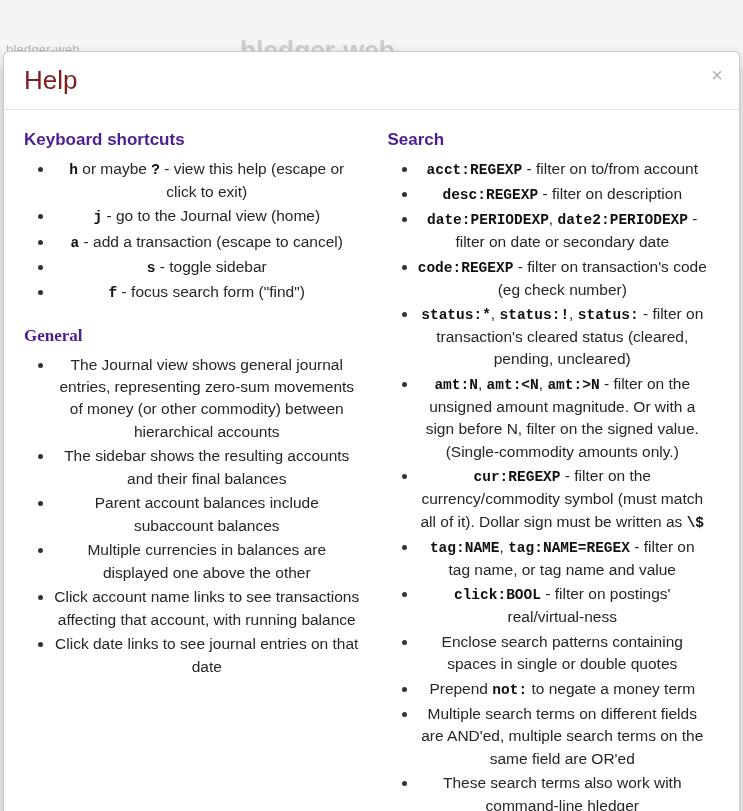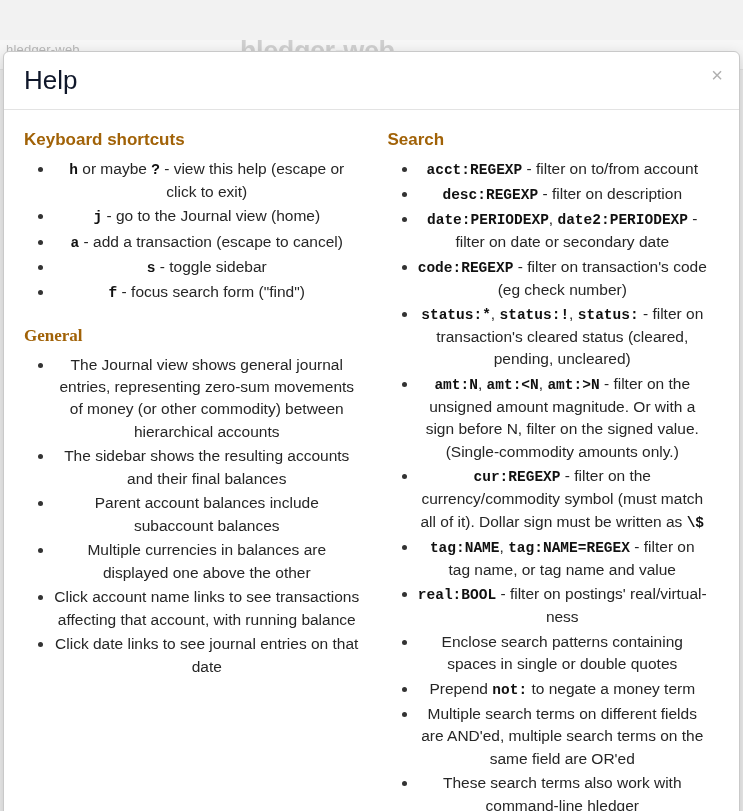--- a/index.html
+++ b/index.html
@@ -62,21 +62,21 @@
     position: relative;
     height: 58px;
     border-bottom: 1px solid #e3e3e3;
   }
   .modal-title {
     position: absolute;
     left: 20px;
     top: 13px;
     font-size: 26px;
     font-weight: normal;
-    color: #0f172a;
+    color: #7f1d1d;
   }
   .modal-close {
     position: absolute;
     right: 16px;
     top: 13px;
     font-size: 20px;
     color: #b0b0b0;
     line-height: 1;
     cursor: pointer;
     background: none;
@@ -93,21 +93,21 @@
     flex: 1 1 50%;
     padding: 0 12px 0 20px;
   }
   .col.right {
     padding-left: 16px;
     padding-right: 32px;
   }
   h4.section {
     font-size: 17px;
     font-weight: bold;
-    color: #a16207;
+    color: #4c1d95;
     margin: 4px 0 8px 0;
   }
   h4.section.general {
     margin-top: 22px;
     font-family: Liberation Serif, serif;
   }
   ul.help-list {
     margin: 0 0 0 0;
     padding-left: 30px;
     list-style: disc;
@@ -215,21 +215,21 @@
 
           <li>
             <code>cur:REGEXP</code><span> - filter on the currency/commodity symbol (must match all of it). Dollar sign must be written as </span><code>\$</code>
           </li>
 
           <li>
             <code>tag:NAME</code><span>, </span><code>tag:NAME=REGEX</code><span> - filter on tag name, or tag name and value</span>
           </li>
 
           <li>
-            <code>real:BOOL</code><span> - filter on postings' real/virtual-ness</span>
+            <code>click:BOOL</code><span> - filter on postings' real/virtual-ness</span>
           </li>
 
           <li>Enclose search patterns containing spaces in single or double quotes</li>
 
           <li>
             <span>Prepend </span><code>not:</code><span> to negate a money term</span>
           </li>
 
           <li>Multiple search terms on different fields are AND'ed, multiple search terms on the same field are OR'ed</li>
 

